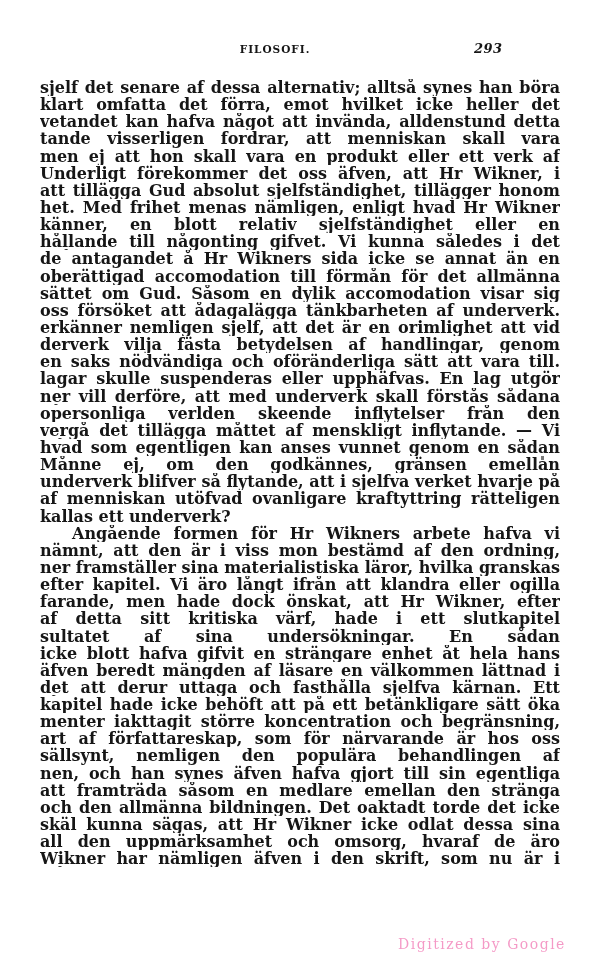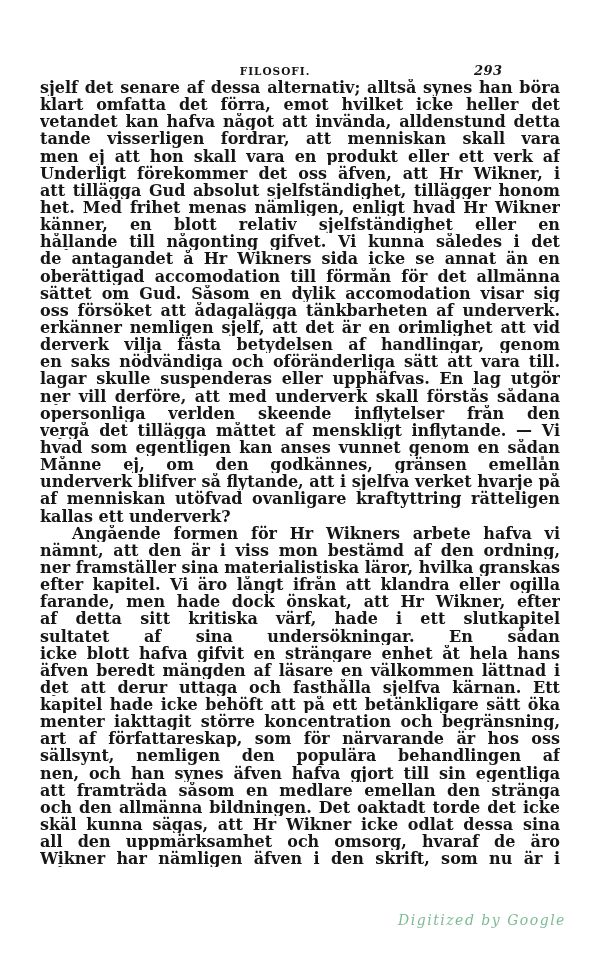--- a/index.html
+++ b/index.html
@@ -11,21 +11,21 @@
     position: relative;
     width: 600px;
     height: 976px;
     background: #ffffff;
     overflow: hidden;
     font-family: "DejaVu Serif", serif;
     color: #161616;
   }
   .header {
     position: absolute;
-    top: 63px;
+    top: 41px;
     left: 0;
     width: 600px;
     height: 16px;
   }
   .running-title {
     position: absolute;
     left: 275px;
     top: 2px;
     transform: translateX(-50%);
     font-size: 10.5px;
@@ -70,24 +70,23 @@
     left: 541px;
     top: 456px;
     width: 3px;
     height: 4px;
     background: #4a4a4a;
     opacity: 0.75;
   }
   .watermark {
     position: absolute;
     left: 398px;
-    top: 912px;
+    top: 936px;
     font-size: 14px;
-    font-style: italic;
-    color: #15803d;
+    color: #ec4899;
     opacity: 0.55;
     letter-spacing: 1.5px;
     filter: blur(0.4px);
     white-space: nowrap;
   }
 </style>
 </head>
 <body>
 
 <div class="page">

